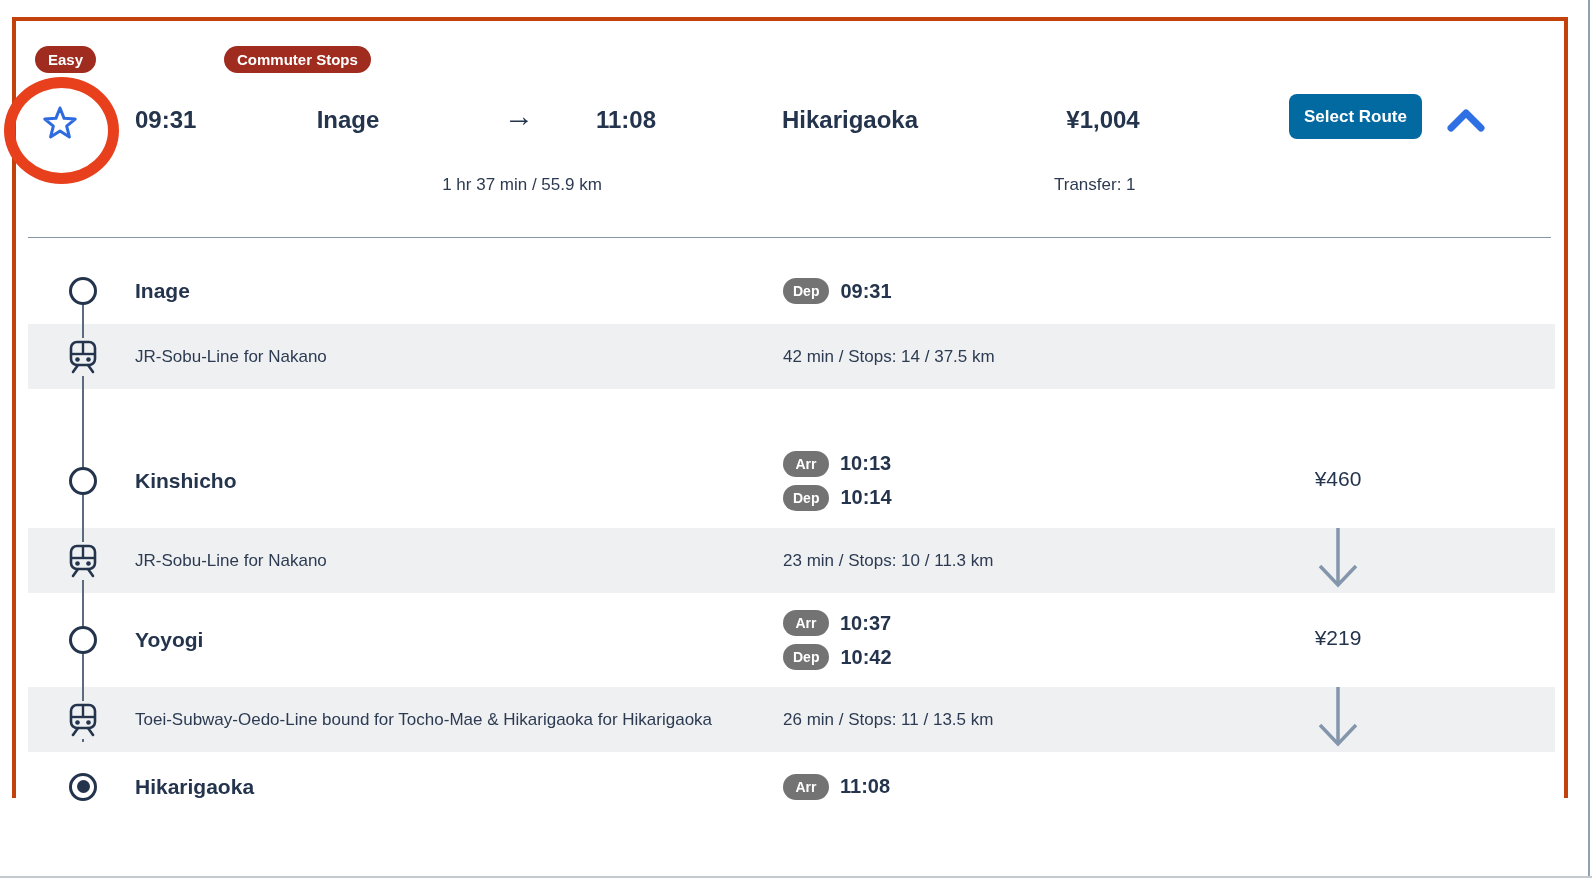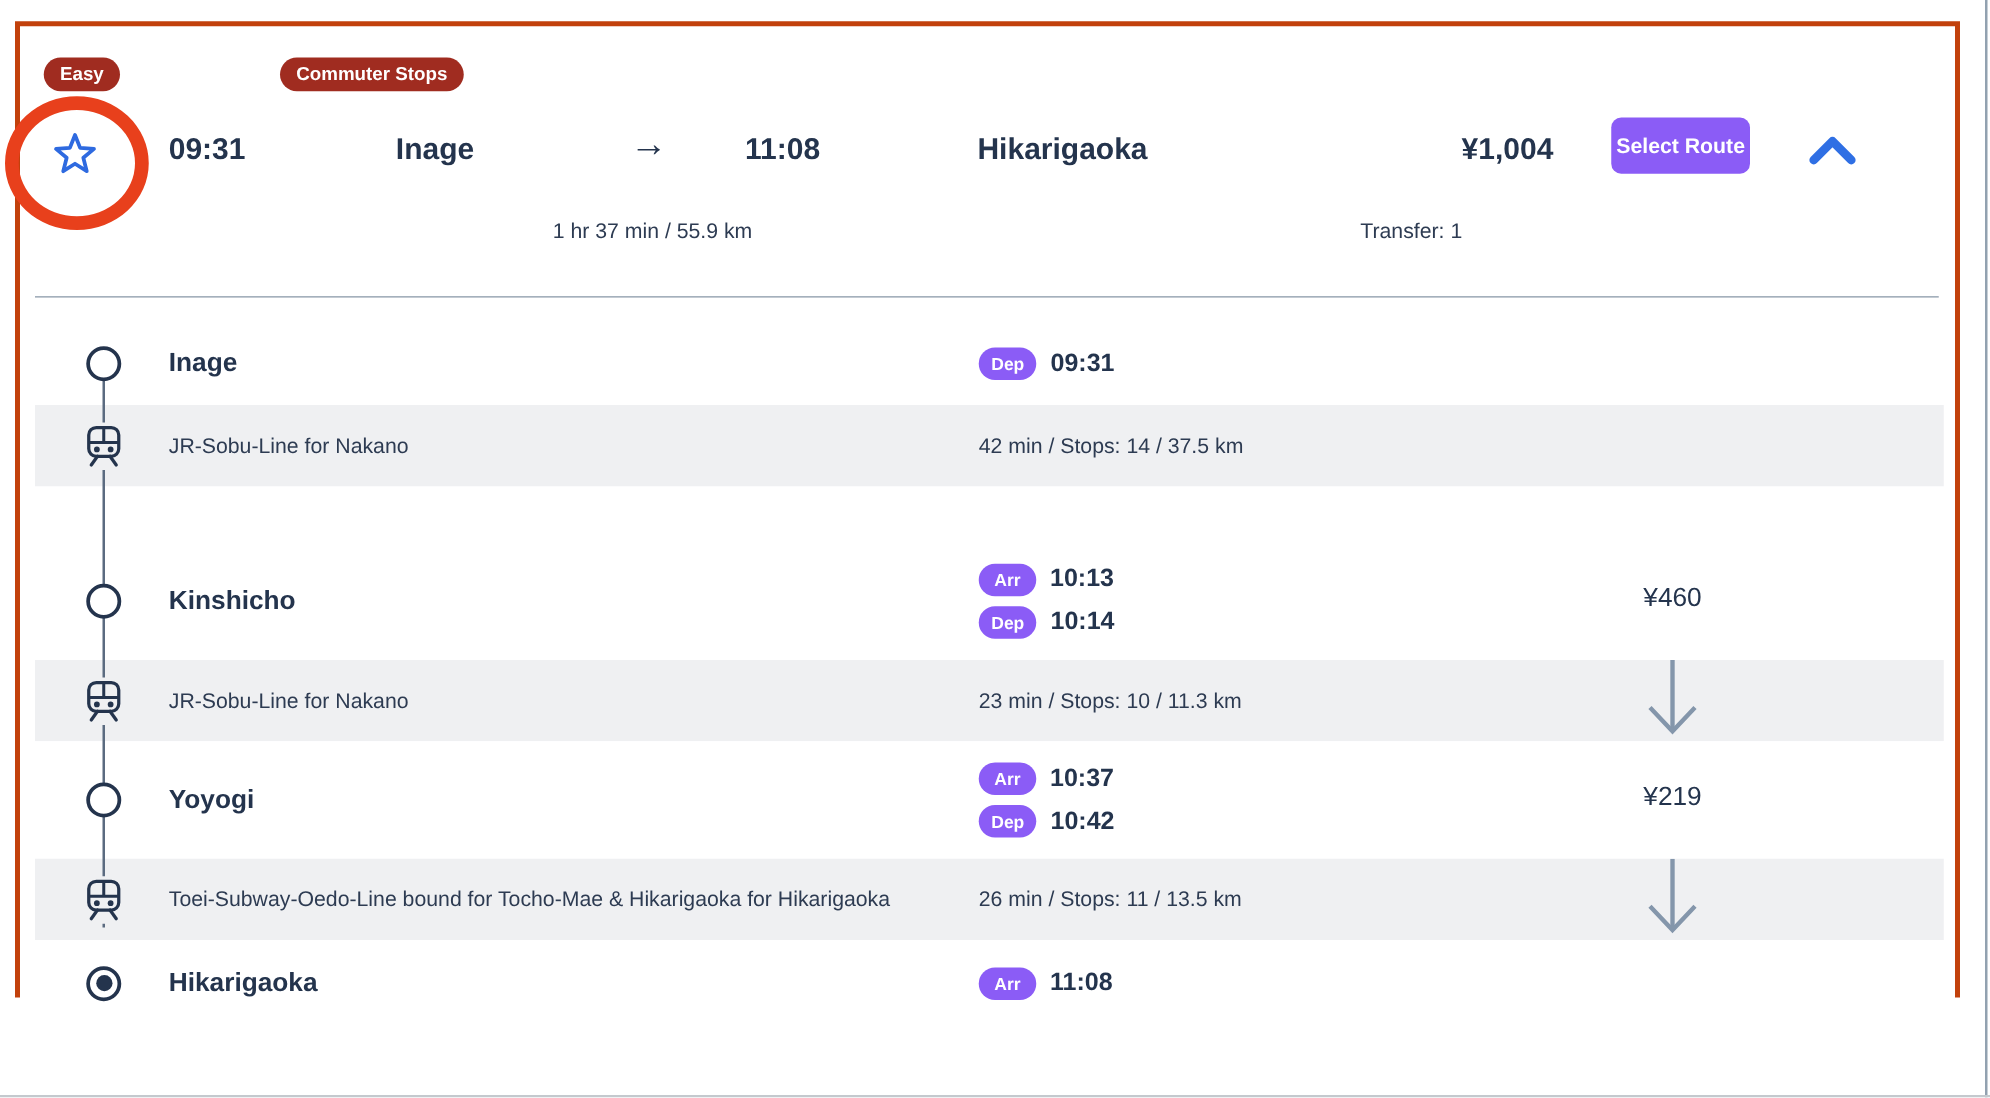--- a/index.html
+++ b/index.html
@@ -25,32 +25,32 @@
 
   .star-btn { position:absolute; left:25px; top:84px; width:38px; height:38px;
     background:none; border:none; cursor:pointer; }
 
   .hdr-text { position:absolute; font-weight:700; font-size:24px; color:#24344d; top:84px; line-height:29px; }
   .hdr-dep   { left:119px; }
   .hdr-from  { left:257px; width:150px; text-align:center; }
   .hdr-arrow { left:473px; width:60px; text-align:center; font-size:30px; top:80px; font-weight:700; }
   .hdr-arr   { left:580px; }
   .hdr-to    { left:759px; width:150px; text-align:center; }
-  .hdr-fare  { left:1115px; width:150px; text-align:center; }
-
-  .select-btn { position:absolute; left:1273px; top:73px; width:111px; height:45px;
-    background:#8b5cf6; color:#fff; border:none; border-radius:8px;
+  .hdr-fare  { left:1012px; width:150px; text-align:center; }
+
+  .select-btn { position:absolute; left:1273px; top:73px; width:133px; height:45px;
+    background:#0369a1; color:#fff; border:none; border-radius:8px;
     font-size:17px; font-weight:700; font-family:"Liberation Sans", sans-serif; cursor:pointer; }
 
   .collapse-btn { position:absolute; left:1431px; top:85px; width:38px; height:28px;
     background:none; border:none; cursor:pointer; }
 
   .hdr-sub { position:absolute; top:153px; font-size:17px; color:#2d3b52; line-height:21px; }
   .hdr-duration { left:406px; width:200px; text-align:center; }
-  .hdr-transfer { left:1038px; width:150px; text-align:center; }
+  .hdr-transfer { left:1038px; width:150px; }
 
   .hdr-divider { position:absolute; left:12px; right:13px; top:216px; height:1px; background:#8796a6; }
 
   
   .detail { position:absolute; left:0; top:237px; width:100%; }
   .connector { position:absolute; left:66px; top:33px; width:2px; height:451px; background:#5b6b80; z-index:1; }
 
   .row { position:relative; width:100%; }
   .row-station { background:#fff; }
   .r-h66 { height:66px; } .r-h65 { height:65px; } .r-h95 { height:95px;margin-top:44px; }
@@ -65,21 +65,21 @@
 
   .tr-icon { position:absolute; left:50px; top:calc(50% - 19px); width:34px; height:38px;
     background:#eff0f2; z-index:2; display:flex; align-items:center; justify-content:center; }
 
   .st-name { position:absolute; left:119px; top:0; bottom:0; display:flex; align-items:center;
     font-size:21px; font-weight:700; color:#24344d; }
 
   .times { position:absolute; left:767px; top:0; bottom:0; display:flex;
     flex-direction:column; justify-content:center; gap:8px; }
   .time-line { display:flex; align-items:center; gap:11px; }
-  .time-pill { min-width:46px; height:26px; border-radius:13px; background:#8b5cf6;
+  .time-pill { min-width:46px; height:26px; border-radius:13px; background:#737373;
     color:#fff; font-size:14px; font-weight:700; display:inline-flex;
     align-items:center; justify-content:center; padding:0 10px; }
   .time-val { font-size:20px; font-weight:700; color:#24344d; }
 
   .fare-cell { position:absolute; left:1247px; width:150px; top:0; bottom:4px;
     display:flex; align-items:center; justify-content:center;
     font-size:21px; font-weight:400; color:#24344d; }
 
   .seg-line { position:absolute; left:119px; top:0; bottom:0; display:flex; align-items:center;
     font-size:17px; color:#2d3b52; z-index:2; }

